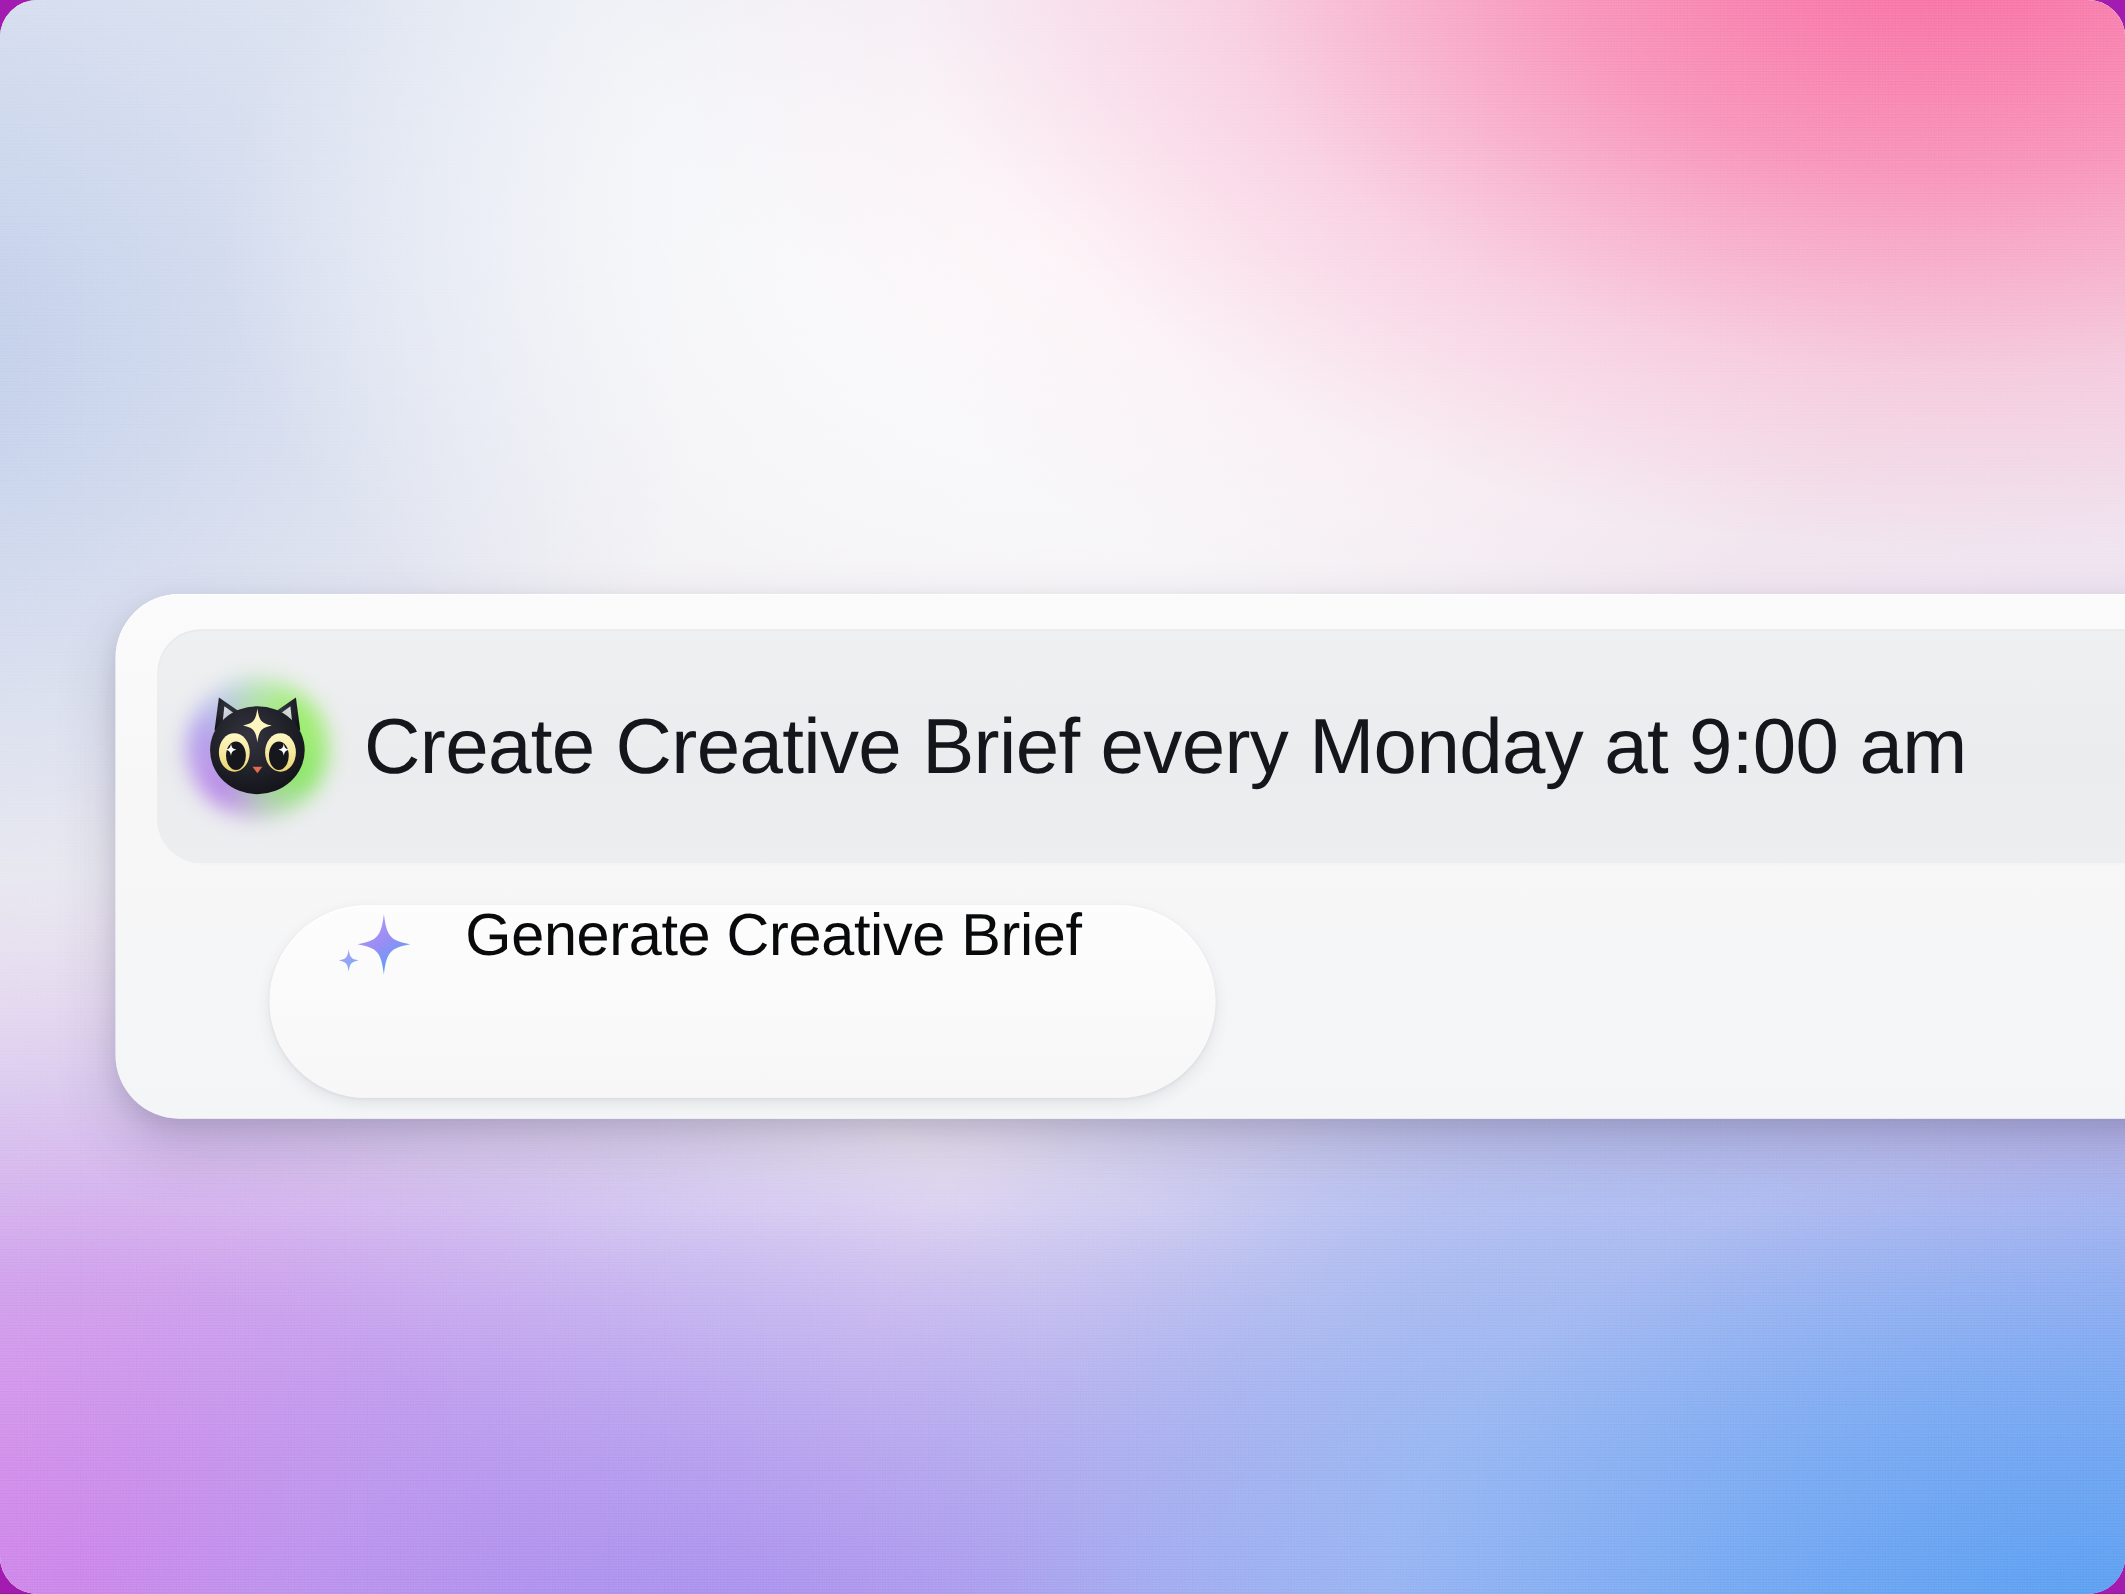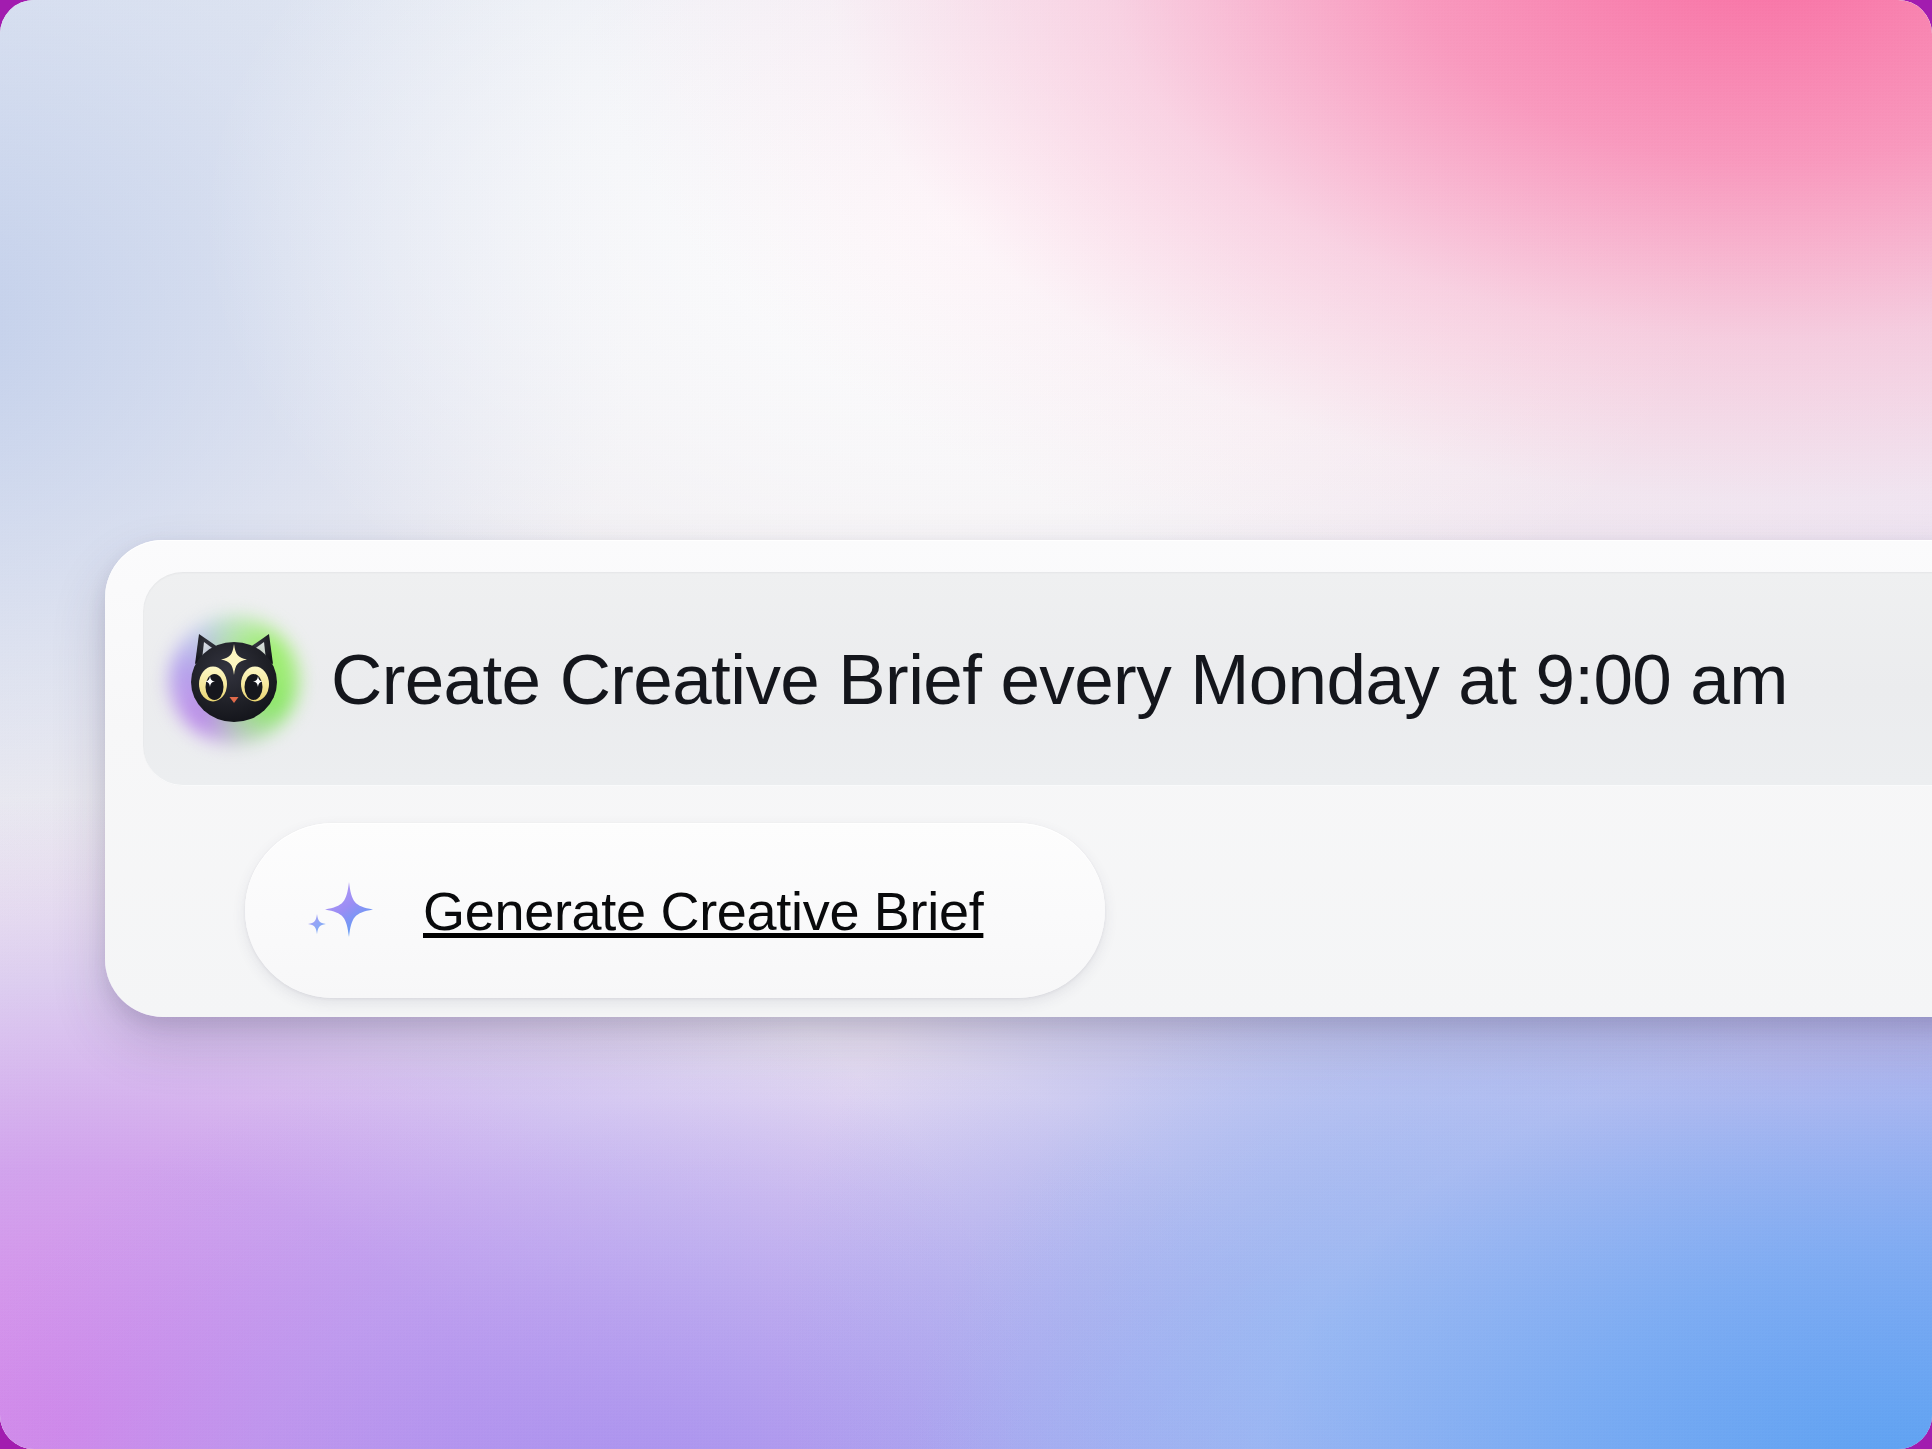--- a/index.html
+++ b/index.html
@@ -209,26 +209,25 @@
     width: 860px;
     height: 175px;
     border: none;
     border-radius: 90px;
     background: linear-gradient(180deg, #fdfdfd 0%, #fafafb 52%, #f7f7f8 100%);
     box-shadow:
       0 5px 14px rgba(62,56,92,0.10),
       0 1px 3px rgba(62,56,92,0.08),
       0 1px 0 rgba(255,255,255,0.95) inset;
     display: flex;
-    align-items: center;
+    align-items: flex-start;
     padding: 0 0 0 58px;
     box-sizing: border-box;
     cursor: pointer;
     font-family: "Liberation Sans", sans-serif;
-    text-decoration: underline;
   }
   .sparkle-icon {
     width: 74px;
     height: 74px;
     flex: 0 0 74px;
   }
   .btn-label {
     margin-left: 46px;
     font-size: 54px;
     font-weight: 500;

